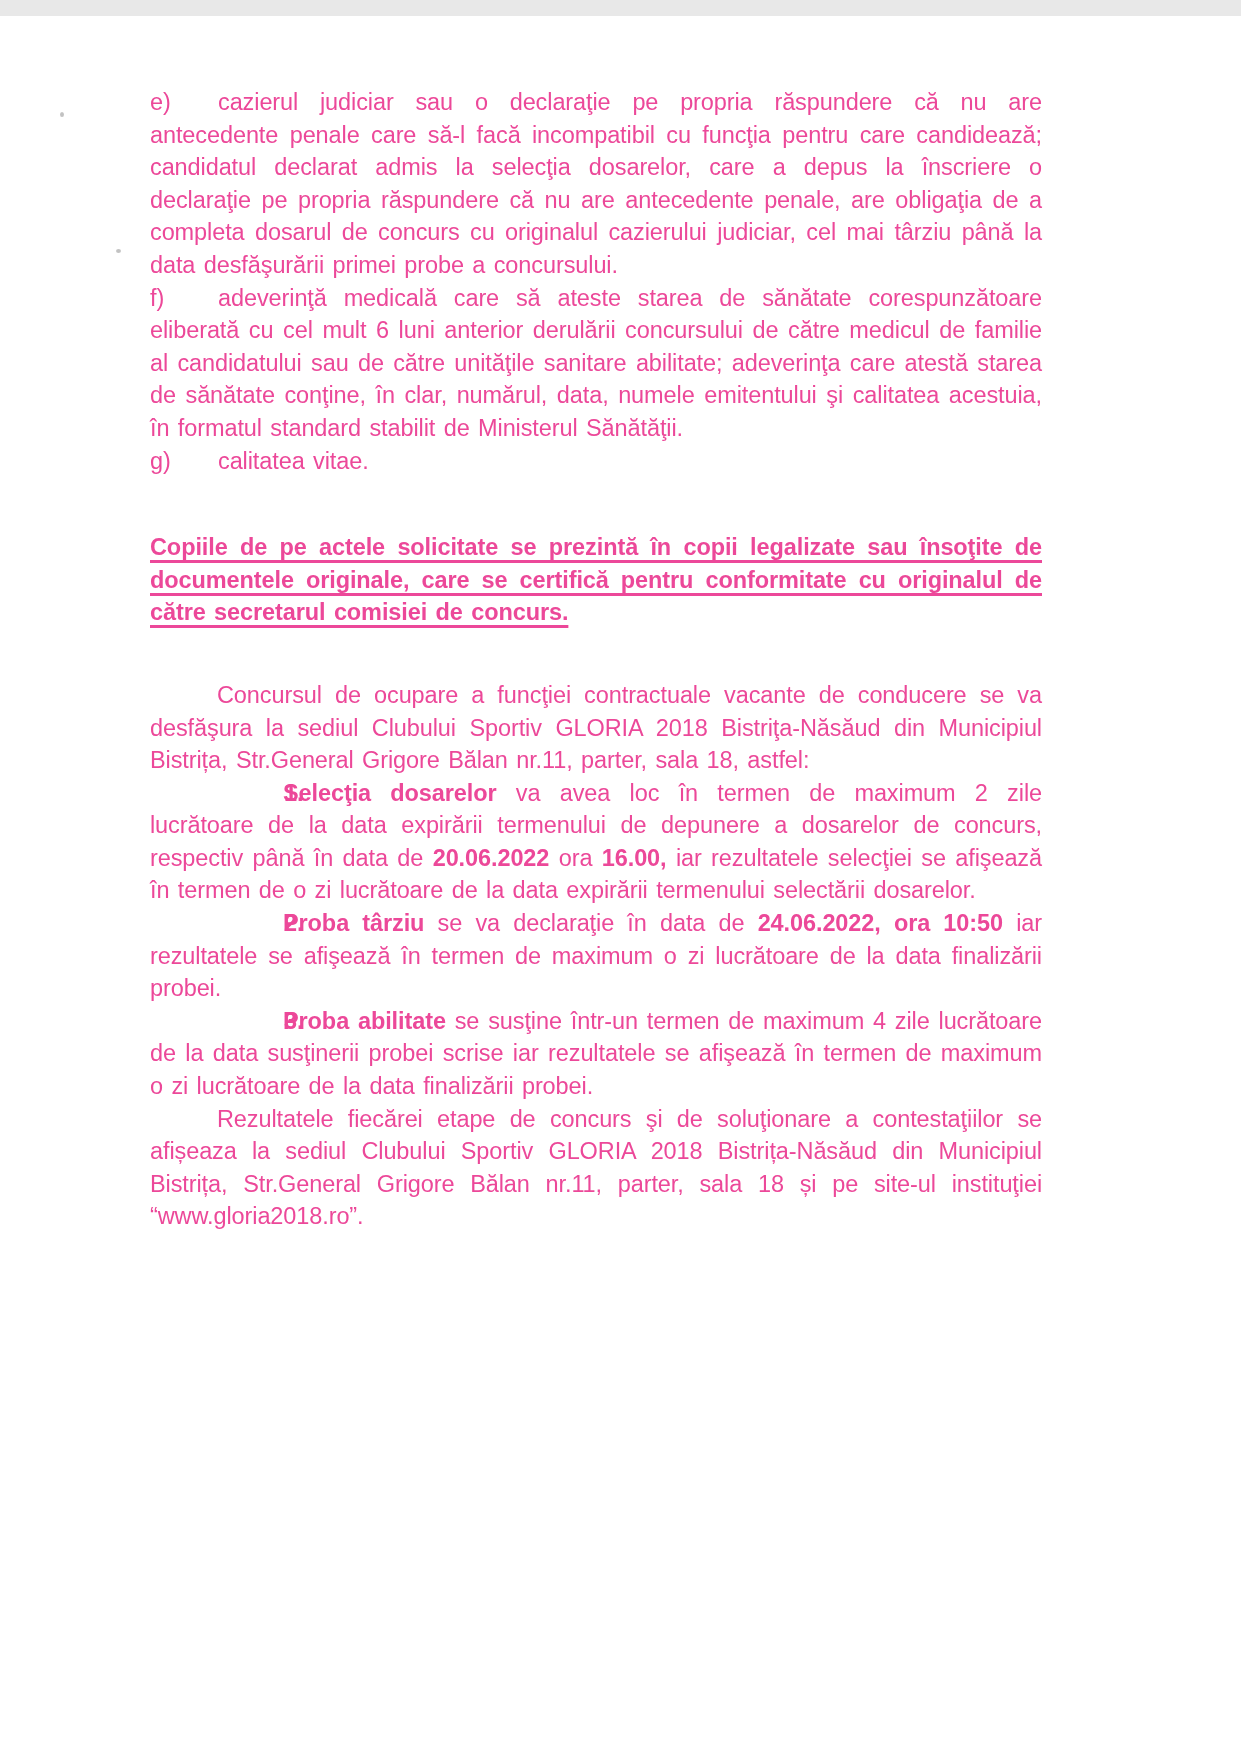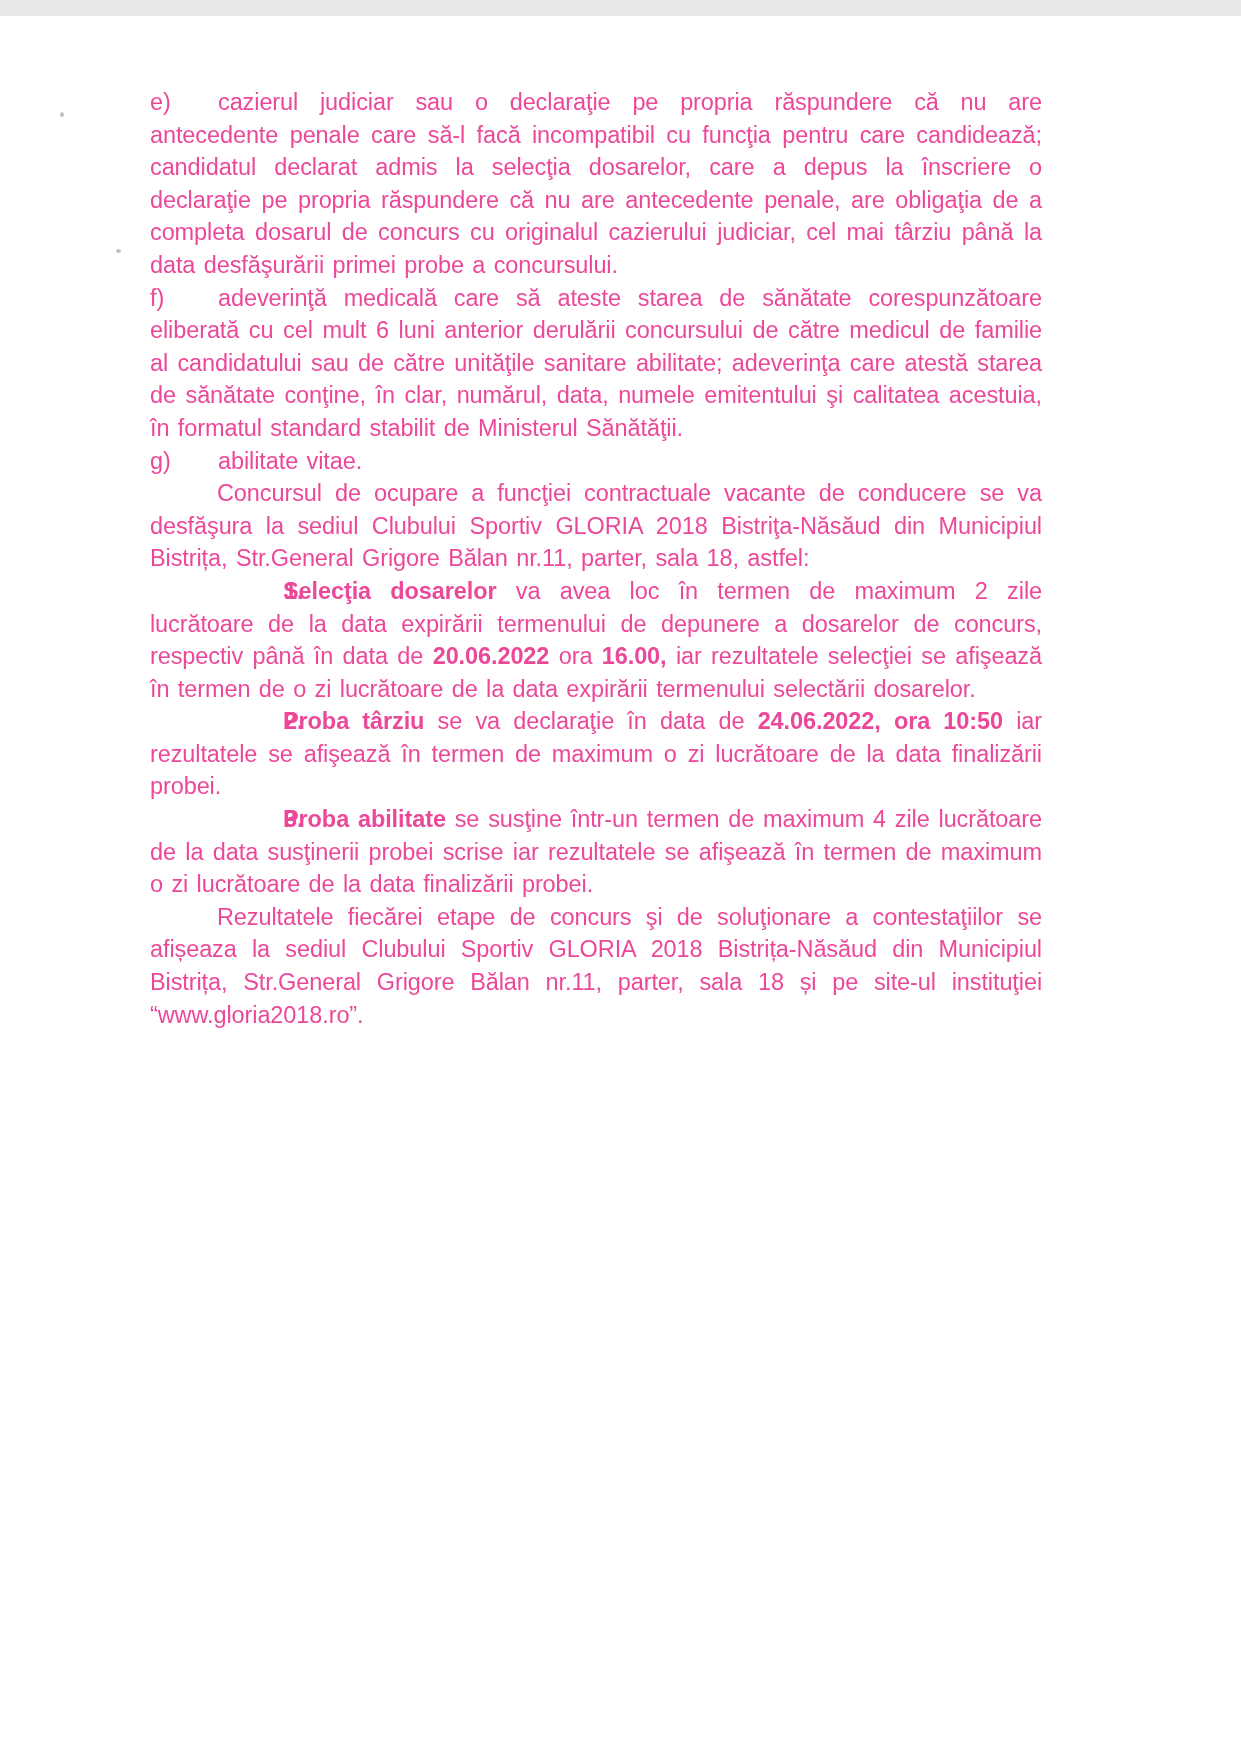--- a/index.html
+++ b/index.html
@@ -55,22 +55,23 @@
 
   <span class="artifact artifact-1"></span>
   <span class="artifact artifact-2"></span>
 
   <div class="content">
 
     <p class="para"><span class="hang-label">e)</span><span><span>cazierul judiciar sau o declaraţie pe propria răspundere că nu are antecedente penale care să-l facă incompatibil cu funcţia pentru care candidează; candidatul declarat admis la selecţia dosarelor, care a depus la înscriere o declaraţie pe propria răspundere că nu are antecedente penale, are obligaţia de a completa dosarul de concurs cu originalul cazierului judiciar, cel mai târziu până la data desfăşurării primei probe a concursului.</span></span></p>
 
     <p class="para"><span class="hang-label">f)</span><span><span>adeverinţă medicală care să ateste starea de sănătate corespunzătoare eliberată cu cel mult 6 luni anterior derulării concursului de către medicul de familie al candidatului sau de către unităţile sanitare abilitate; adeverinţa care atestă starea de sănătate conţine, în clar, numărul, data, numele emitentului şi calitatea acestuia, în formatul standard stabilit de Ministerul Sănătăţii.</span></span></p>
 
-    <p class="para"><span class="hang-label">g)</span><span><span>abilitate vitae.</span></span></p>
+    <p class="para"><span class="hang-label">g)</span><span><span>calitatea vitae.</span></span></p>
 
+    <p class="para heading"><span><span class="b u">Copiile de pe actele solicitate se prezintă în copii legalizate sau însoţite de documentele originale, care se certifică pentru conformitate cu originalul de către secretarul comisiei de concurs.</span></span></p>
 
     <p class="para indent"><span><span>Concursul de ocupare a funcţiei contractuale vacante de conducere se va desfăşura la sediul Clubului Sportiv GLORIA 2018 Bistriţa-Năsăud din Municipiul Bistrița, Str.General Grigore Bălan nr.11, parter, sala 18, astfel:</span></span></p>
 
     <p class="para indent"><span class="num-label">1.</span><span><span class="b">Selecţia dosarelor</span><span> va avea loc în termen de maximum 2 zile lucrătoare de la data expirării termenului de depunere a dosarelor de concurs, respectiv până în data de </span><span class="b">20.06.2022</span><span> ora </span><span class="b">16.00,</span><span> iar rezultatele selecţiei se afişează în termen de o zi lucrătoare de la data expirării termenului selectării dosarelor.</span></span></p>
 
     <p class="para indent"><span class="num-label">2.</span><span><span class="b">Proba târziu</span><span> se va declaraţie în data de </span><span class="b">24.06.2022, ora 10:50</span><span> iar rezultatele se afişează în termen de maximum o zi lucrătoare de la data finalizării probei.</span></span></p>
 
     <p class="para indent"><span class="num-label">3.</span><span><span class="b">Proba abilitate</span><span> se susţine într-un termen de maximum 4 zile lucrătoare de la data susţinerii probei scrise iar rezultatele se afişează în termen de maximum o zi lucrătoare de la data finalizării probei.</span></span></p>
 
 

